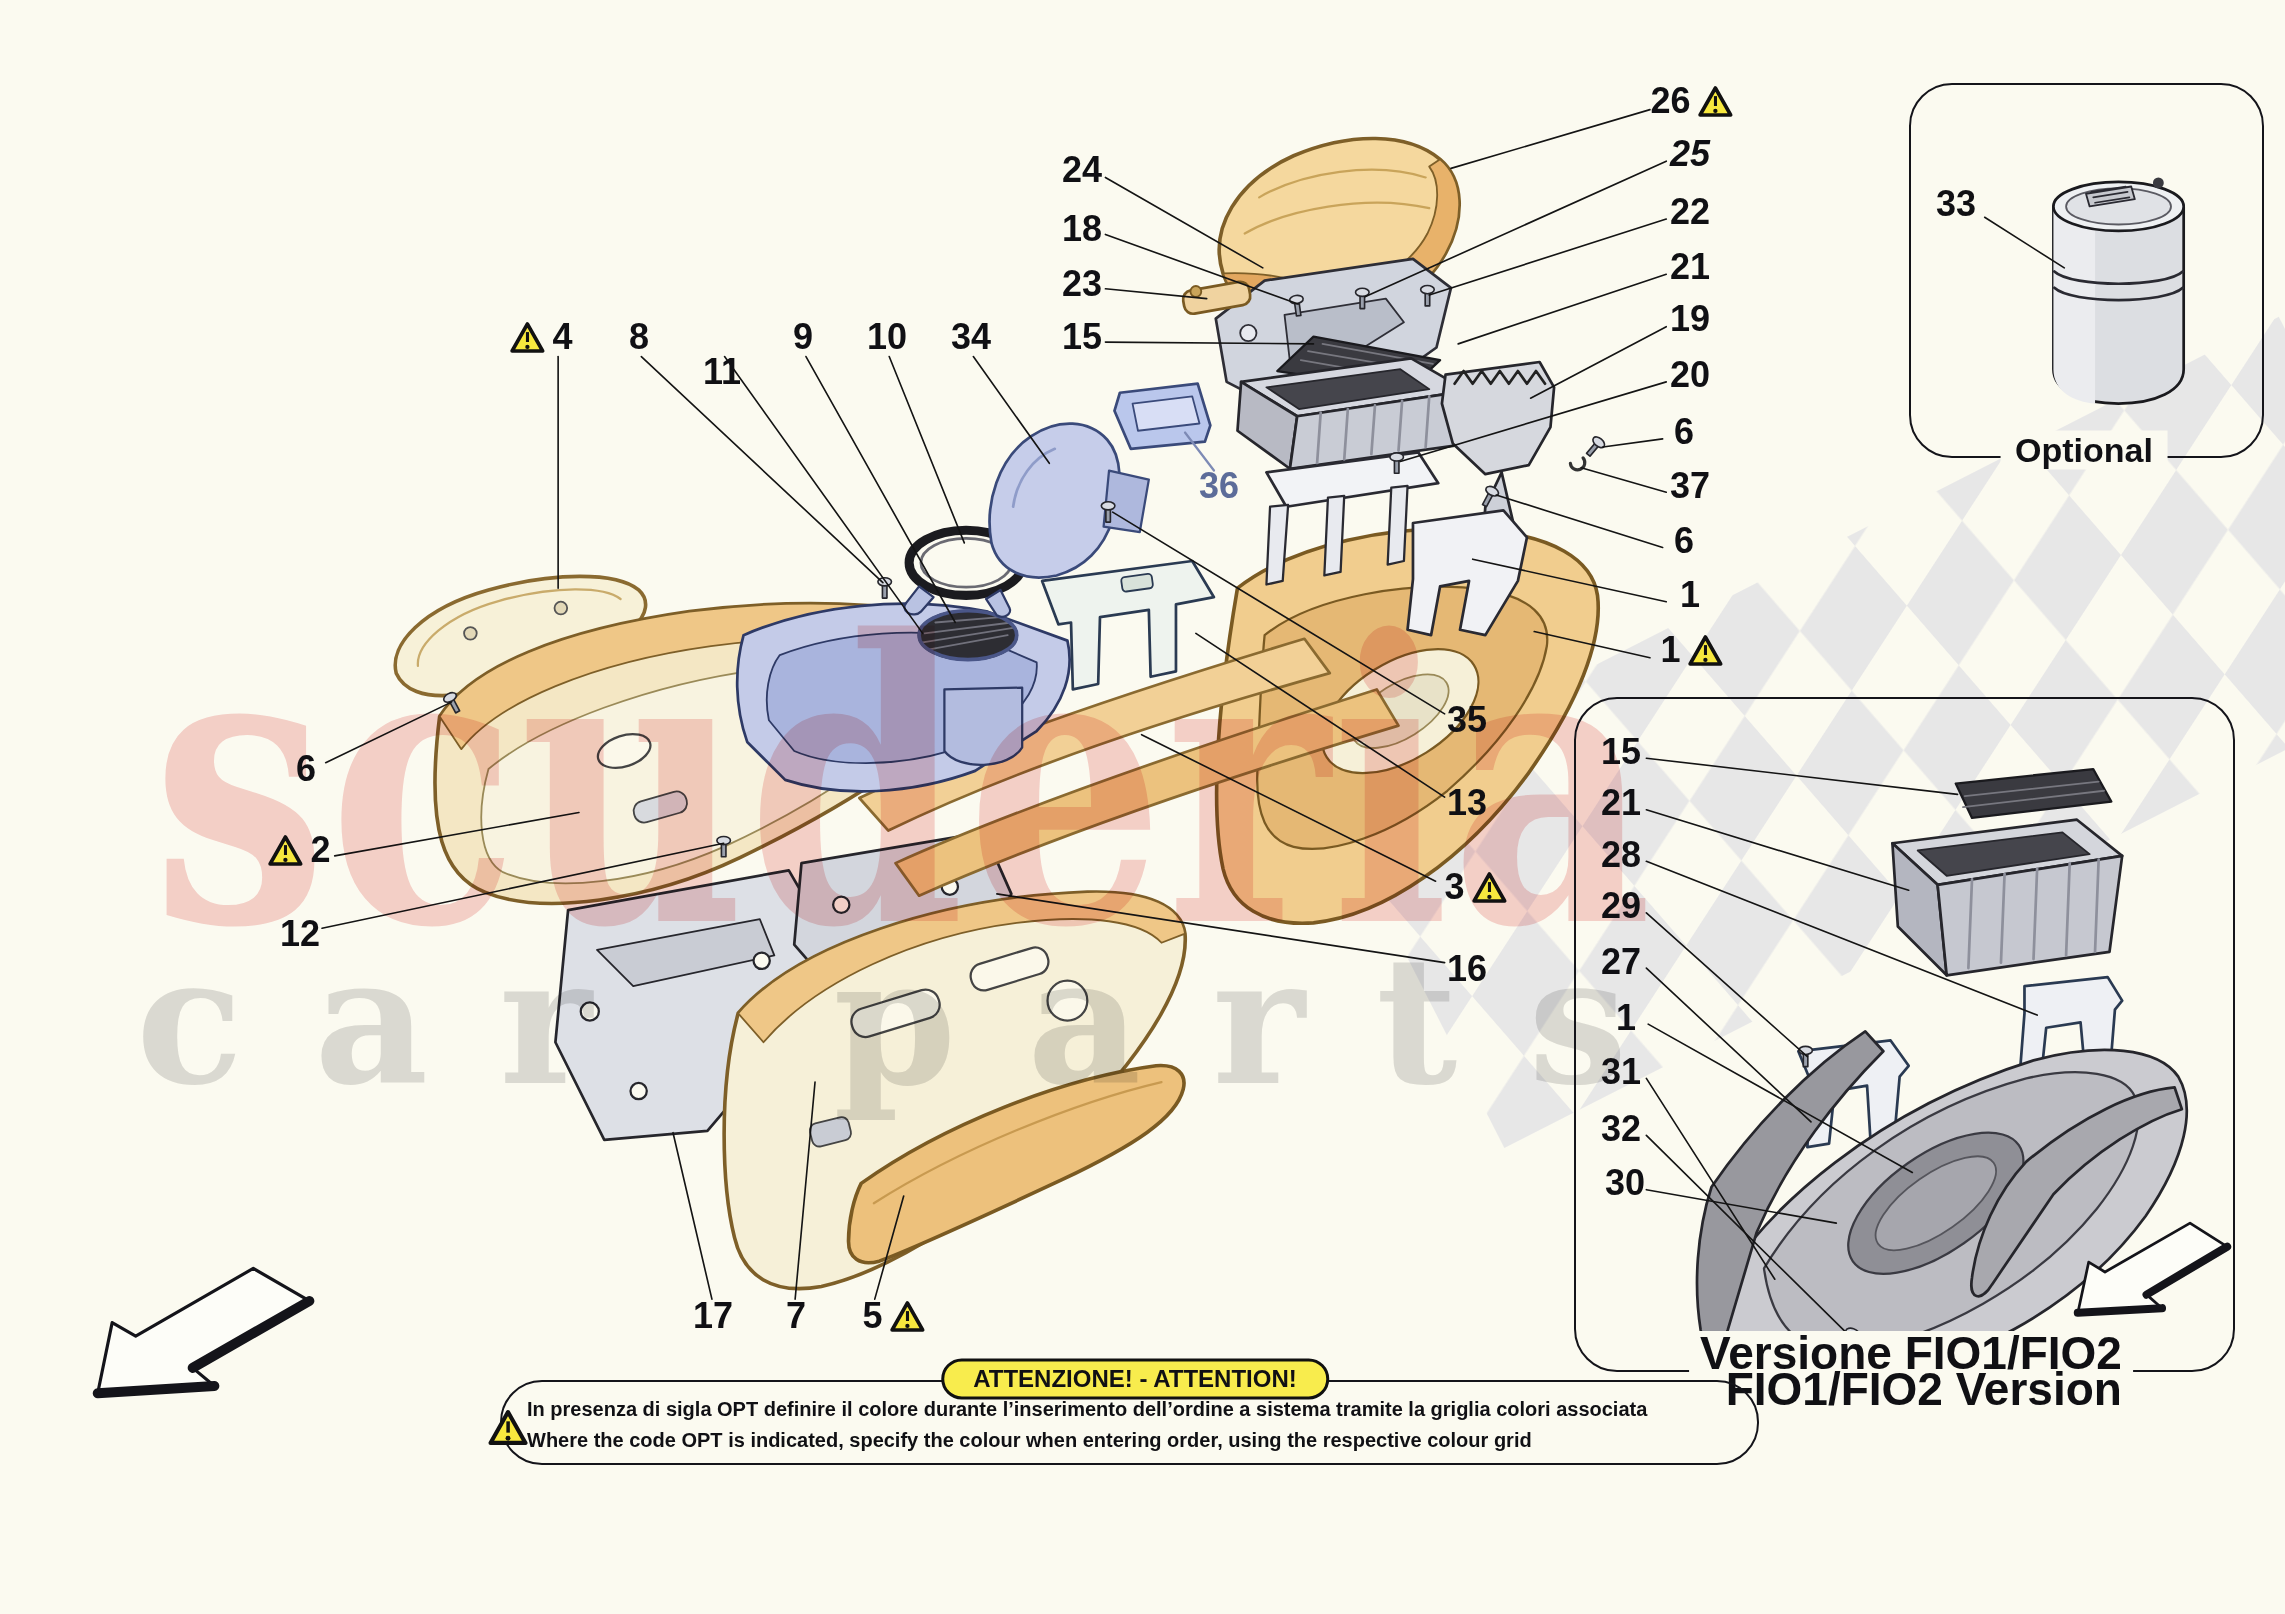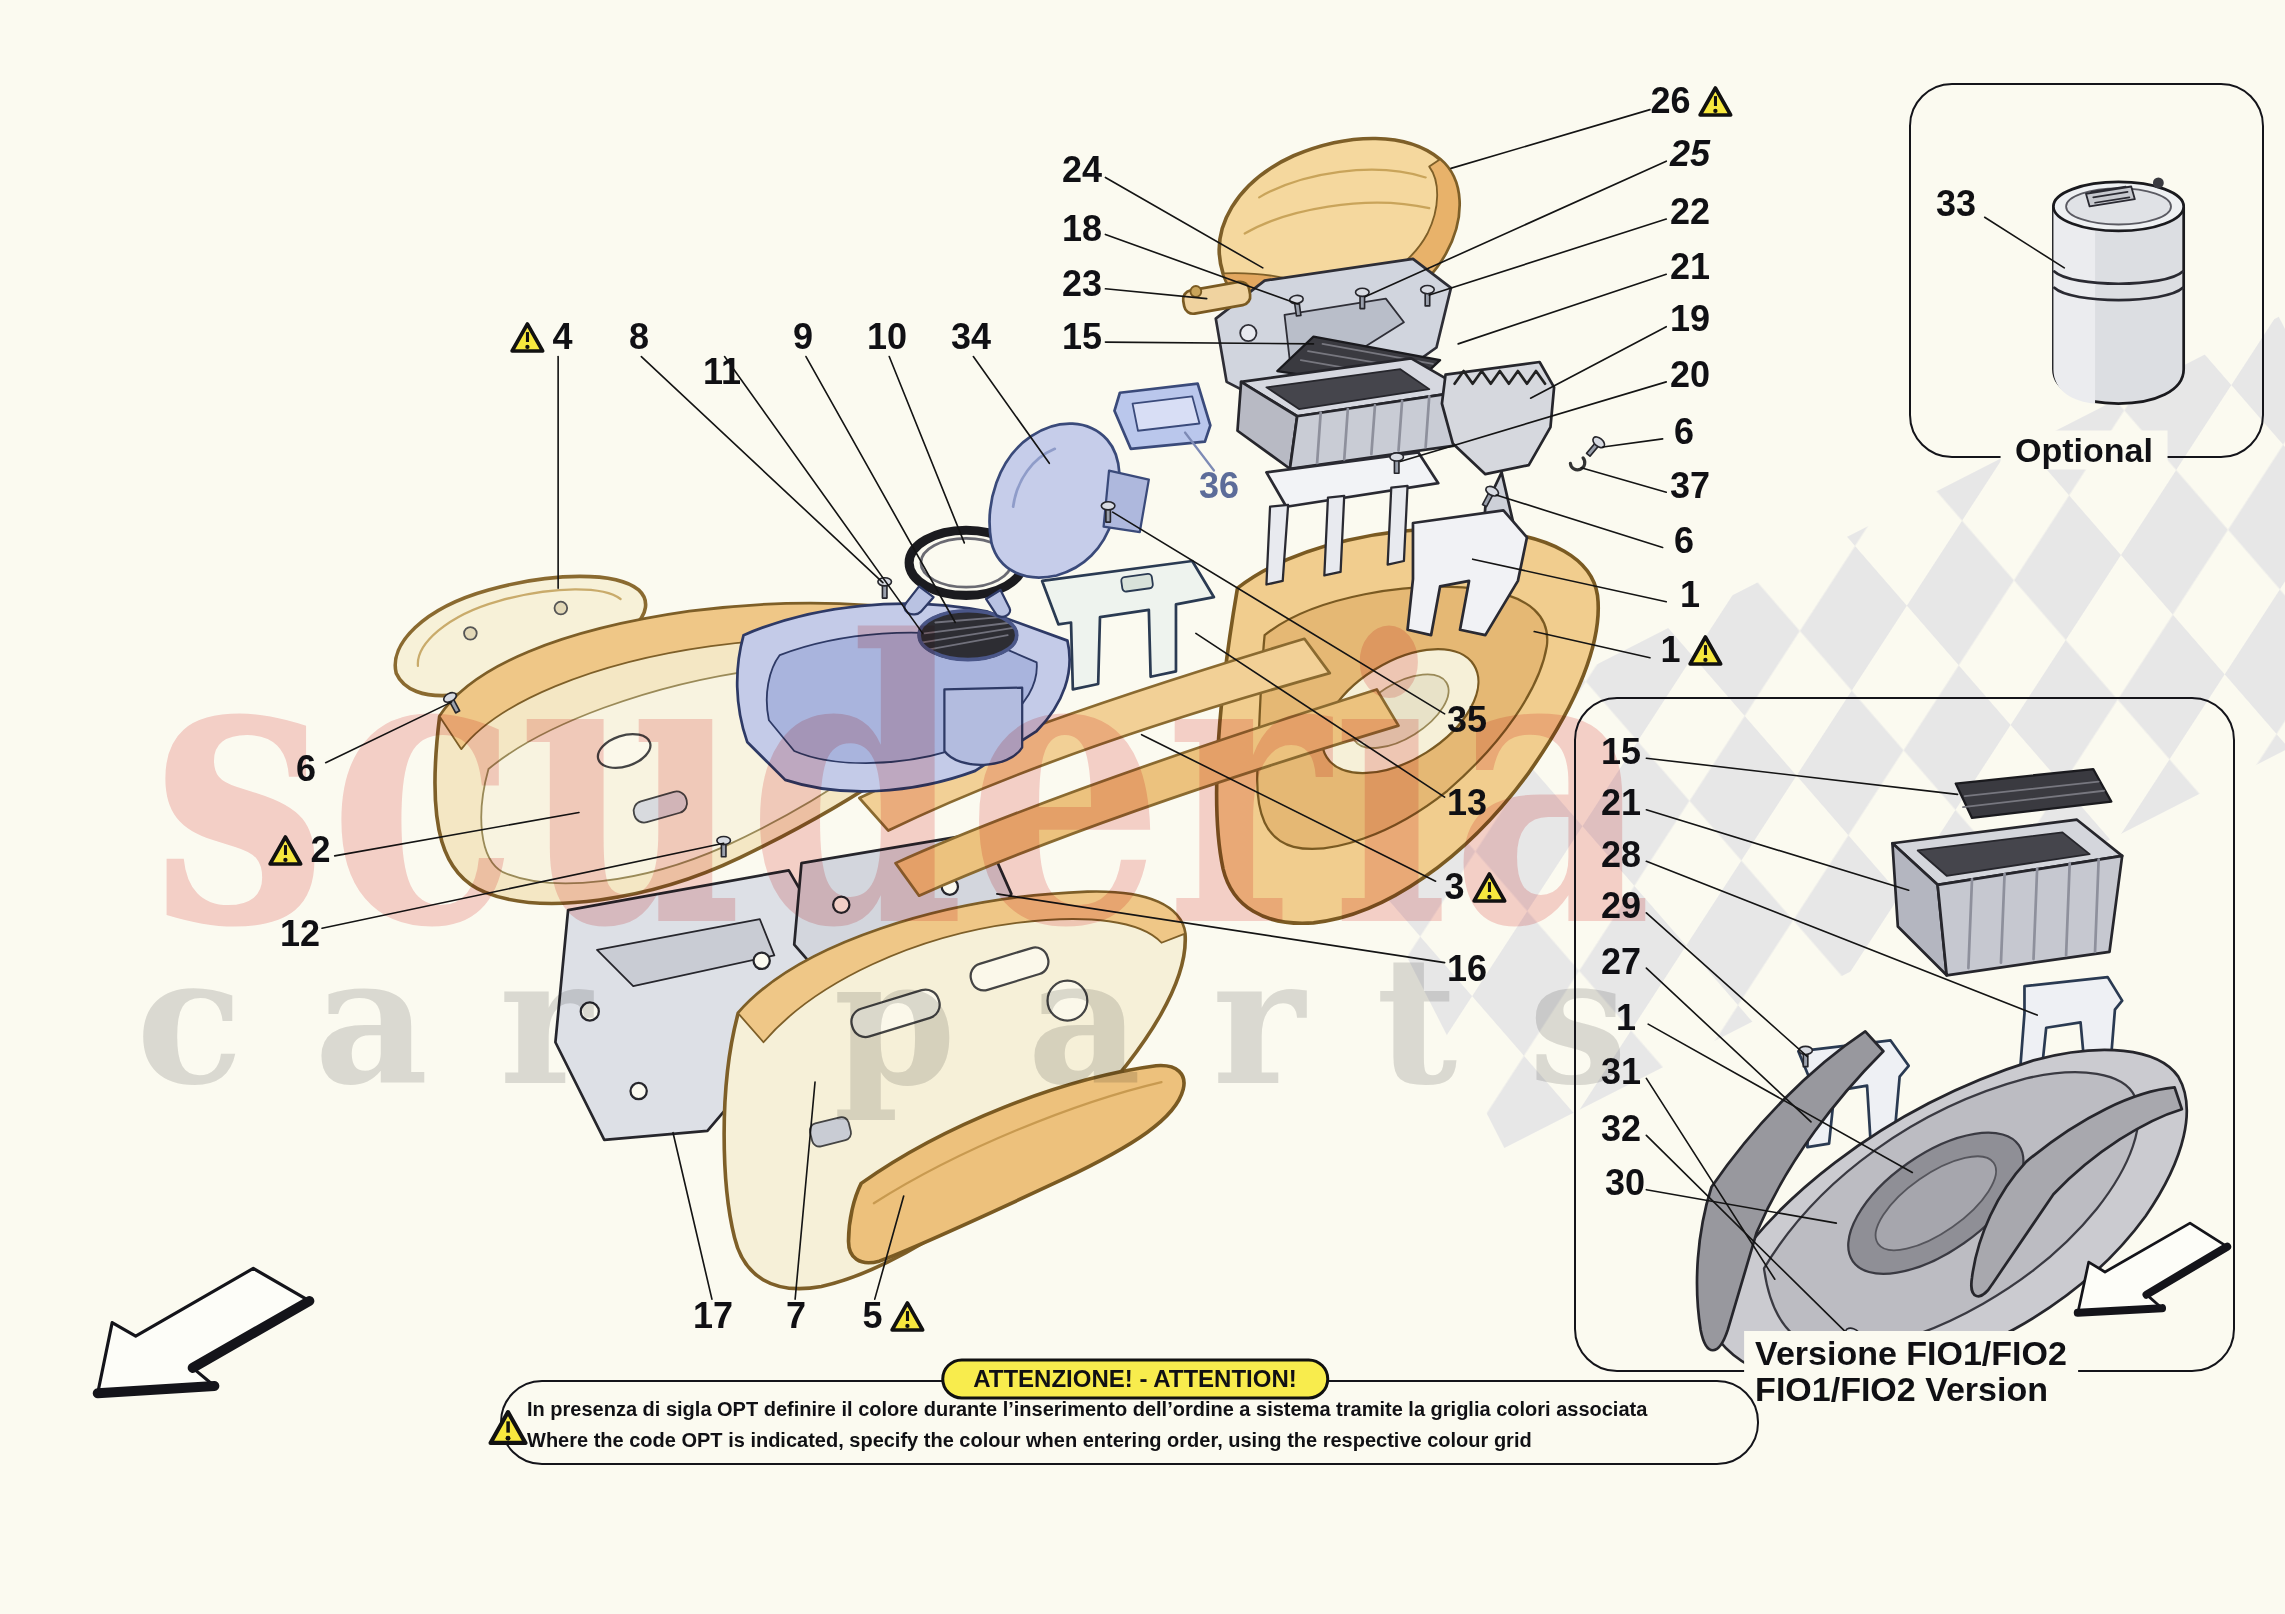--- a/index.html
+++ b/index.html
@@ -15,21 +15,21 @@
           mix-blend-mode:multiply;pointer-events:none;}
   
   .callout{position:absolute;transform:translate(-50%,-50%);display:flex;align-items:center;gap:7.2px;
            font-weight:bold;font-size:36px;color:#101014;white-space:nowrap;line-height:1;}
   .callout svg{display:block;}
   
   .frame-box{position:absolute;border:2.7px solid #14141a;border-radius:43px;}
   .box-caption{position:absolute;transform:translate(-50%,-50%);background:#fbfaf0;padding:0 14.5px;
                font-weight:bold;font-size:34px;color:#101014;white-space:nowrap;}
   .inset-caption{position:absolute;transform:translate(-50%,-50%);background:#fbfaf0;padding:4px 11px;
-               font-weight:bold;font-size:34px;line-height:36px;color:#101014;text-align:left;white-space:nowrap;}
+               font-weight:bold;font-size:46px;line-height:36px;color:#101014;text-align:right;white-space:nowrap;}
   
   .att-box{position:absolute;left:500px;top:1380px;width:1259px;height:85px;border:2.7px solid #14141a;
            border-radius:42px;box-sizing:border-box;}
   .att-pill{position:absolute;left:1135px;top:1379px;transform:translate(-50%,-50%);
             background:#f8ec4d;border:3.6px solid #101010;border-radius:54px;padding:3.6px 29px;
             font-weight:bold;font-size:24px;color:#101014;white-space:nowrap;}
   .att-text{position:absolute;left:527px;top:1394px;width:1221px;text-align:left;
             font-weight:bold;font-size:20px;line-height:31px;color:#101014;}
   .att-warn{position:absolute;left:487px;top:1409px;}
 </style>

